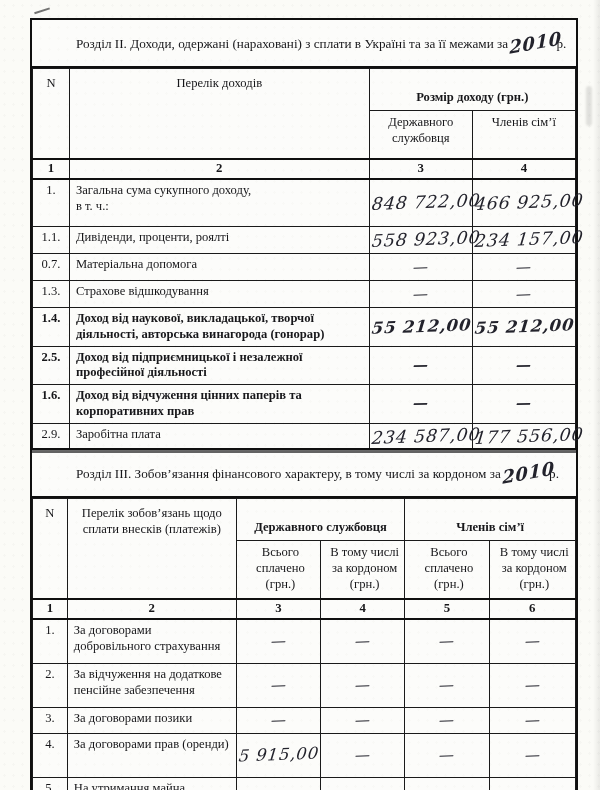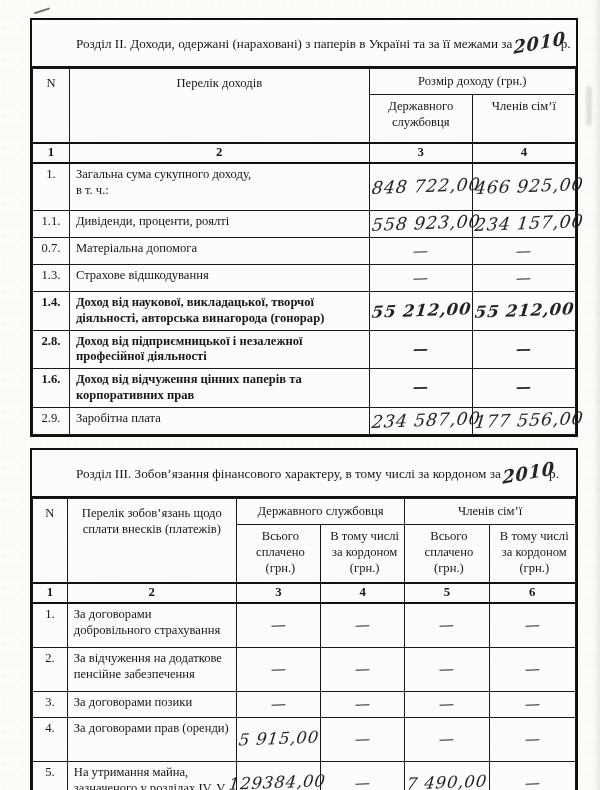--- a/index.html
+++ b/index.html
@@ -56,21 +56,21 @@
     text-align:left;
     overflow:visible;
   }
   th { font-weight:normal; text-align:center; }
   .sec2 col.c-n { width:6.8%; } .sec2 col.c-label { width:55.2%; }
   .sec2 col.c-a { width:19%; }
   .sec3 col.c-n { width:6.4%; } .sec3 col.c-label { width:31.1%; }
   .sec3 col.c-3 { width:15.5%; } .sec3 col.c-4 { width:15.5%; }
   .sec3 col.c-5 { width:15.5%; } .sec3 col.c-6 { width:15.9%; }
 
-  th.group { padding-top:5px; padding-bottom:4px; }
+  th.group { padding-top:21px; padding-bottom:4px;font-weight:bold; }
   th.tall  { vertical-align:top; padding-top:7px; }
   th.sub   { vertical-align:top; padding-top:4px; height:40px; }
   .sec3 th.sub { height:50px; padding-left:6px; padding-right:2px; }
 
   tr.index-row td {
     text-align:center; font-weight:bold; padding:1px 4px;
     border-top:2px solid #101010; border-bottom:2px solid #101010;
     font-size:12.8px;
   }
 
@@ -104,21 +104,21 @@
 </style>
 </head>
 <body>
 
 <div class="page">
   <div class="artifact-tick"></div>
   <div class="artifact-smudge"></div>
 
   <div class="doc-table sec2">
     <div class="title-box">
-      <span class="b">Розділ II.</span><span> Доходи, одержані (нараховані) з паперів в Україні та за її межами за</span><span class="hw year">2010</span><span>р.</span>
+      <span class="b">Розділ II.</span><span> Доходи, одержані (нараховані) з сплати в Україні та за її межами за</span><span class="hw year">2010</span><span>р.</span>
     </div>
     <table>
       <colgroup>
           <col class="c-n">
           <col class="c-label">
           <col class="c-a">
           <col class="c-a">
         </colgroup>
       <thead>
         <tr>
@@ -165,21 +165,21 @@
           <td class="val"><span class="hw dash">—</span></td>
           <td class="val"><span class="hw dash">—</span></td>
         </tr>
         <tr class="r-tall">
           <td class="num">1.4.</td>
           <td>Доход від наукової, викладацької, творчої діяльності, авторська винагорода (гонорар)</td>
           <td class="val"><span class="hw">55 212,00</span></td>
           <td class="val"><span class="hw">55 212,00</span></td>
         </tr>
         <tr class="r-tall">
-          <td class="num">2.8.</td>
+          <td class="num">2.5.</td>
           <td>Доход від підприємницької і незалежної професійної діяльності</td>
           <td class="val"><span class="hw dash">—</span></td>
           <td class="val"><span class="hw dash">—</span></td>
         </tr>
         <tr class="r-tall">
           <td class="num">1.6.</td>
           <td>Доход від відчуження цінних паперів та корпоративних прав</td>
           <td class="val"><span class="hw dash">—</span></td>
           <td class="val"><span class="hw dash">—</span></td>
         </tr>

